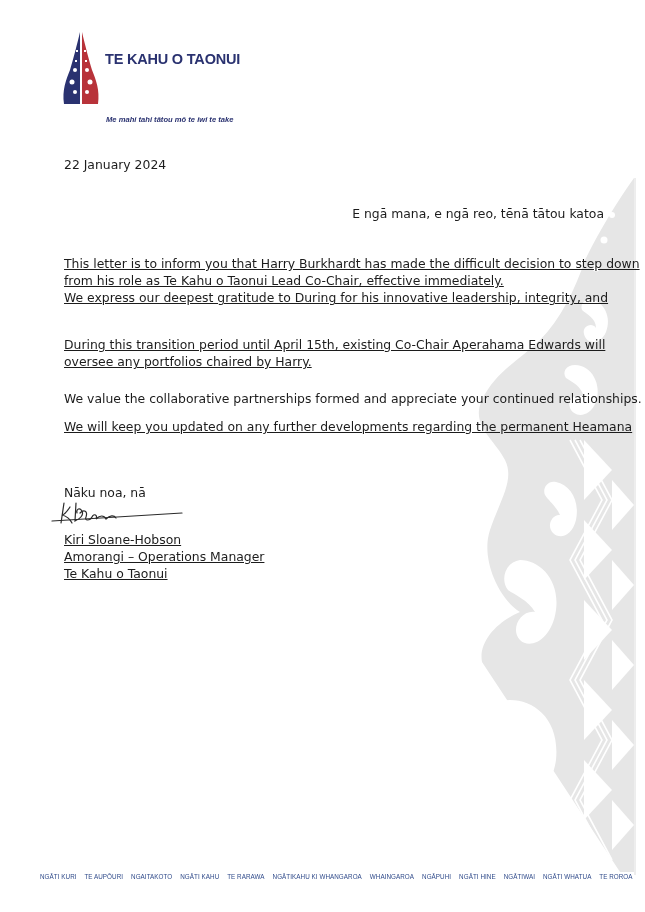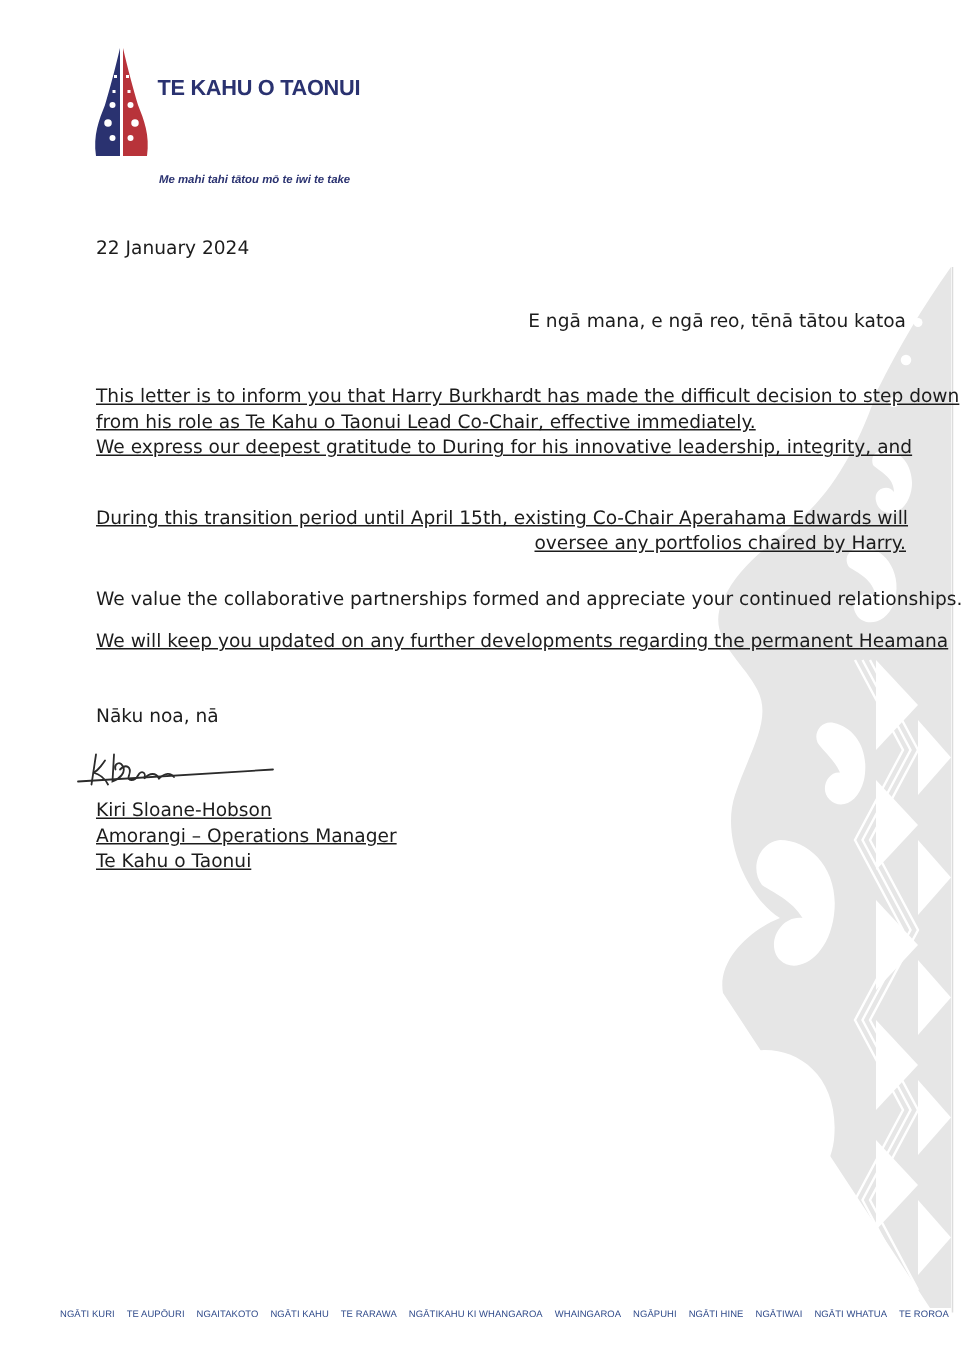--- a/index.html
+++ b/index.html
@@ -17,24 +17,24 @@
     .logo-tagline {
       position: absolute; left: 46px; top: 41px; font-family: "Liberation Sans", sans-serif;
       font-weight: bold; font-style: italic; font-size: 7.6px; color: #2a3270; white-space: nowrap; margin-top: 44px;
     }
     .letter { position: absolute; left: 62px; top: 0; width: 540px; font-size: 12.4px; line-height: 17.2px; color: #1c1c1c; }
     .letter p { margin: 2px; position: absolute; left: 0; width: 540px; white-space: nowrap; }
     .letter .line { display: block; text-decoration: underline; }
     .date { top: 154px; }
     .greeting { top: 203px; text-align: right; }
     .para1 { top: 253px; }
-    .para2 { top: 334px; text-align: right; }
+    .para2 { top: 334px; }
     .para3 { top: 388px; text-align: right; }
     .para4 { top: 416px; }
-    .closing { top: 466px; }
+    .closing { top: 482px; }
     .sig-block { top: 529px; }
     em { font-style: italic; }
     .signature { position: absolute; left: 50px; top: 497px; width: 140px; height: 34px; }
     .footer {
       position: absolute; left: 40px; top: 873px; font-family: "Liberation Sans", sans-serif;
       font-size: 6.3px; color: #2f4a8a; white-space: nowrap; letter-spacing: 0.05px;
     }
     .footer span { margin-right: 6.2px; }
   </style>
 </head>

